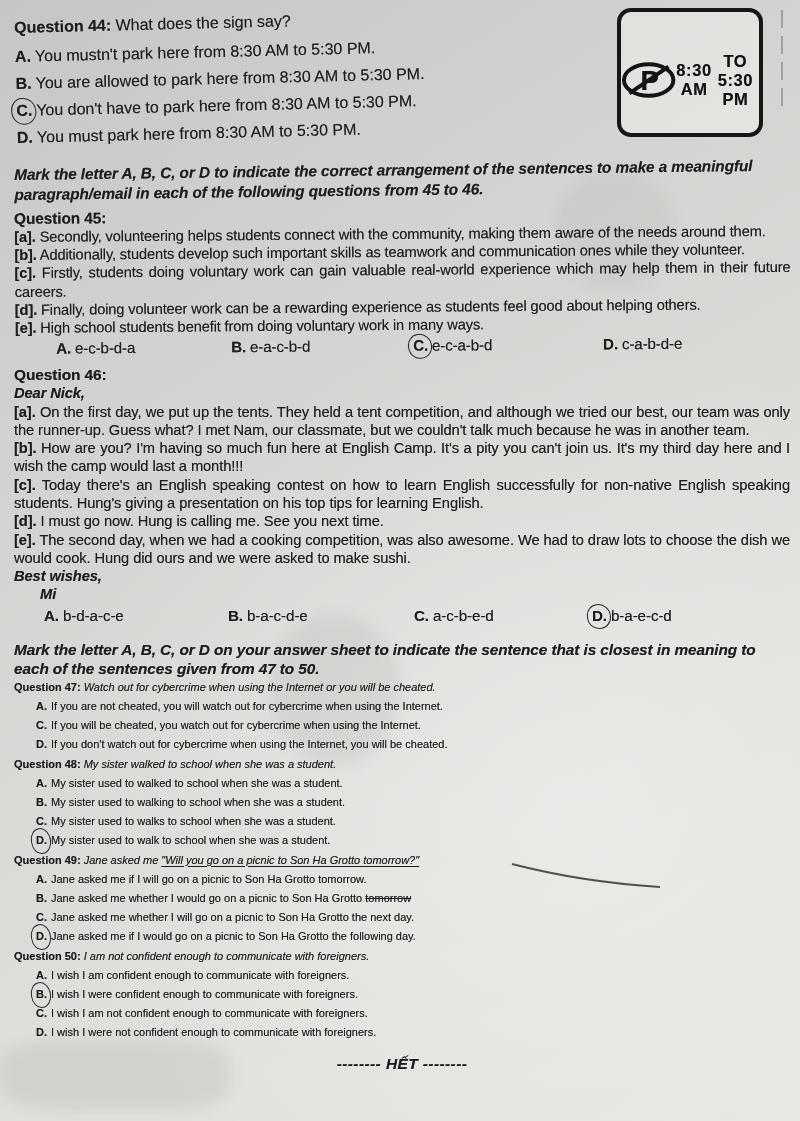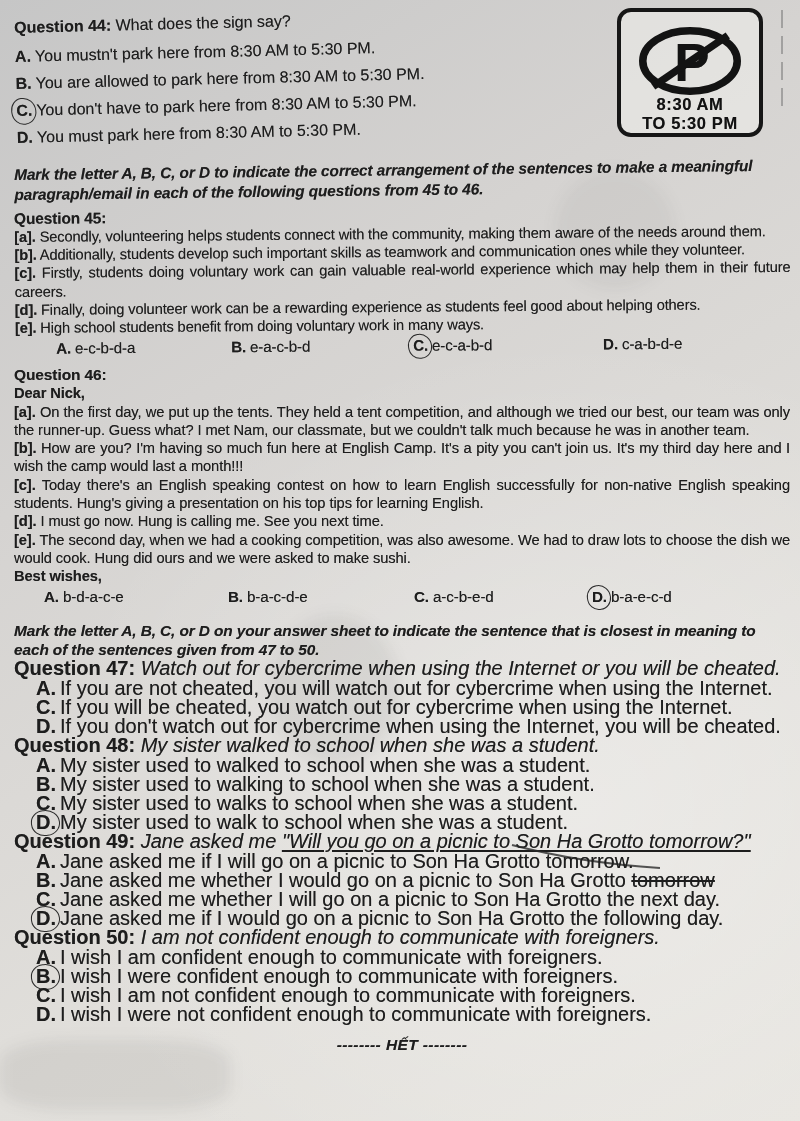--- a/index.html
+++ b/index.html
@@ -8,21 +8,21 @@
     background:
       radial-gradient(95% 60% at 72% 72%, rgba(255,255,255,.32), rgba(255,255,255,0) 70%),
       linear-gradient(148deg,#c6c6c6 0%,#d5d3d1 32%,#e1dfdb 68%,#e7e5e0 100%);
     font-family:"Liberation Sans","DejaVu Sans",sans-serif;
     color:#1d1d1d;
     text-shadow:0 0 .6px rgba(25,25,25,.55);
   }
   .content{position:absolute;inset:0;padding:12px 10px 0 14px;box-sizing:border-box;}
   .b{font-weight:bold}
   .i{font-style:italic}
-  .bi{font-weight:bold;}
+  .bi{font-weight:bold;font-style:italic}
 
   
   .q44{width:600px;font-size:16px;line-height:20px;transform:rotate(-1.4deg);transform-origin:0 0;margin-top:6px;}
   .q44 .title{margin-bottom:9px;}
   .q44 .opt{margin-bottom:7px;}
   .opt .letter{font-weight:bold;margin-right:4px;}
 
   
   .circled{position:relative;display:inline-block;}
   .circled::after{
@@ -40,36 +40,36 @@
   .q45{font-size:14.7px;line-height:18.2px;letter-spacing:-.15px;transform:rotate(-0.45deg);transform-origin:0 0;}
   .q46{font-size:14.7px;line-height:18.3px;letter-spacing:-.1px;}
   .para{text-align:justify;}
   .tag{font-weight:bold;}
   .sig{margin-left:26px;}
 
   .ansrow{position:relative;height:21px;margin:3px 0 2px;font-size:15.2px;}
   .ansrow .ans{position:absolute;top:0;white-space:nowrap;}
   .ansrow .letter{font-weight:bold;margin-right:4px;}
 
-  .qblock{font-size:20px;line-height:19.2px;}
+  .qblock{font-size:11px;line-height:19.2px;}
   .qblock .qtitle{position:relative;}
   .qblock .opt{margin-left:22px;position:relative;}
   .underline{text-decoration:underline;text-underline-offset:2px;}
   .strike{text-decoration:line-through;}
 
   .swash{position:absolute;left:494px;top:9px;pointer-events:none;}
 
   .footer{margin-top:12px;text-align:center;font-weight:bold;font-size:15.5px;letter-spacing:.4px;font-style:italic;}
 
   
   .sign{
     position:absolute;left:617px;top:8px;width:146px;height:129px;box-sizing:border-box;
     border:4px solid #161616;border-radius:14px;
     background:rgba(242,241,238,.5);
-    display:flex;flex-direction:column;align-items:center;padding-top:15px;
+    display:flex;flex-direction:row;align-items:center;padding-top:15px;
   }
   .sign .times{font-weight:bold;font-size:16.5px;line-height:19px;letter-spacing:.6px;color:#121212;text-align:center;}
 
   
   .edge-mark{position:absolute;left:781px;top:10px;width:2px;height:96px;opacity:.55;
     background:repeating-linear-gradient(#777 0 18px, transparent 18px 26px);}
   .smudge{position:absolute;border-radius:50%;filter:blur(7px);pointer-events:none;}
   .smudge1{left:555px;top:170px;width:120px;height:120px;background:rgba(60,60,60,.05);}
   .smudge2{left:270px;top:615px;width:130px;height:150px;background:rgba(60,60,60,.07);}
   .smudge3{left:0px;top:1040px;width:230px;height:70px;background:rgba(50,50,50,.08);border-radius:30%;}
@@ -134,20 +134,21 @@
 
     <div class="q46">
       <div class="qhead">Question 46:</div>
       <div class="bi">Dear Nick,</div>
       <div class="para"><span class="tag">[a].</span> <span>On the first day, we put up the tents. They held a tent competition, and although we tried our best, our team was only the runner-up. Guess what? I met Nam, our classmate, but we couldn't talk much because he was in another team.</span></div>
       <div class="para"><span class="tag">[b].</span> <span>How are you? I'm having so much fun here at English Camp. It's a pity you can't join us. It's my third day here and I wish the camp would last a month!!!</span></div>
       <div class="para"><span class="tag">[c].</span> <span>Today there's an English speaking contest on how to learn English successfully for non-native English speaking students. Hung's giving a presentation on his top tips for learning English.</span></div>
       <div class="para"><span class="tag">[d].</span> <span>I must go now. Hung is calling me. See you next time.</span></div>
       <div class="para"><span class="tag">[e].</span> <span>The second day, when we had a cooking competition, was also awesome. We had to draw lots to choose the dish we would cook. Hung did ours and we were asked to make sushi.</span></div>
       <div class="bi">Best wishes,</div>
+      <div class="bi sig">Mi</div>
       <div class="ansrow">
         <span class="ans" style="left:30px"><span class="letter">A.</span><span>b-d-a-c-e</span></span>
         <span class="ans" style="left:214px"><span class="letter">B.</span><span>b-a-c-d-e</span></span>
         <span class="ans" style="left:400px"><span class="letter">C.</span><span>a-c-b-e-d</span></span>
         <span class="ans" style="left:578px"><span class="letter circled">D.</span><span>b-a-e-c-d</span></span>
       </div>
     </div>
 
     <div class="instr instr2">Mark the letter A, B, C, or D on your answer sheet to indicate the sentence that is closest in meaning to each of the sentences given from 47 to 50.</div>
 

